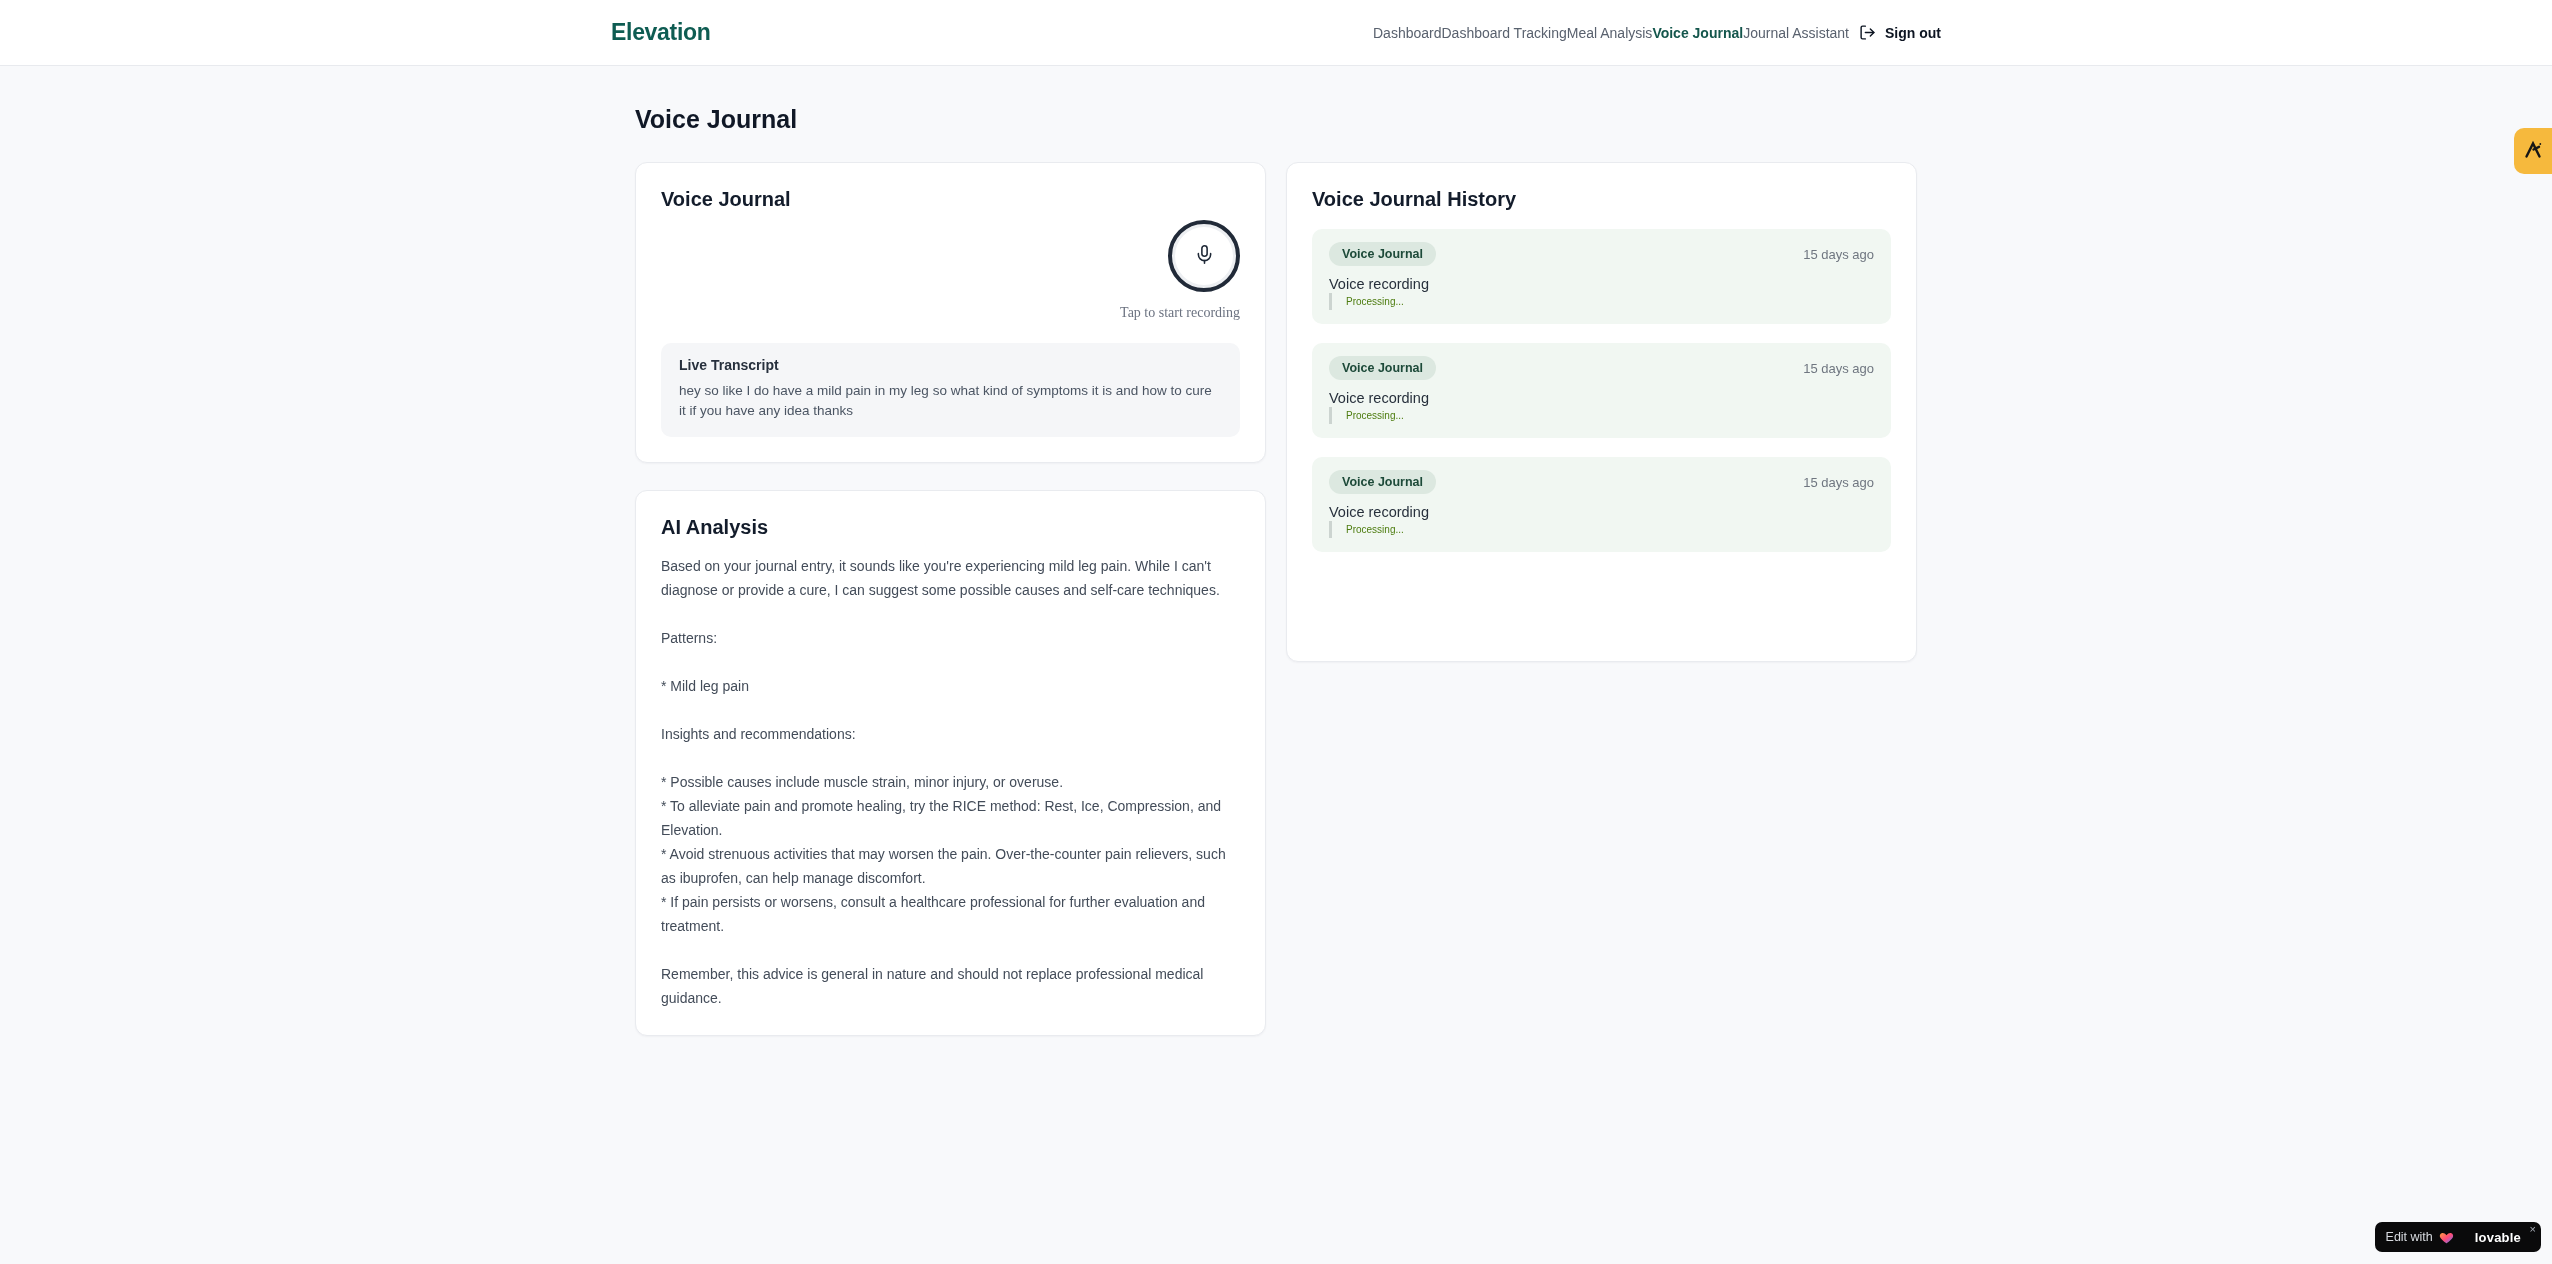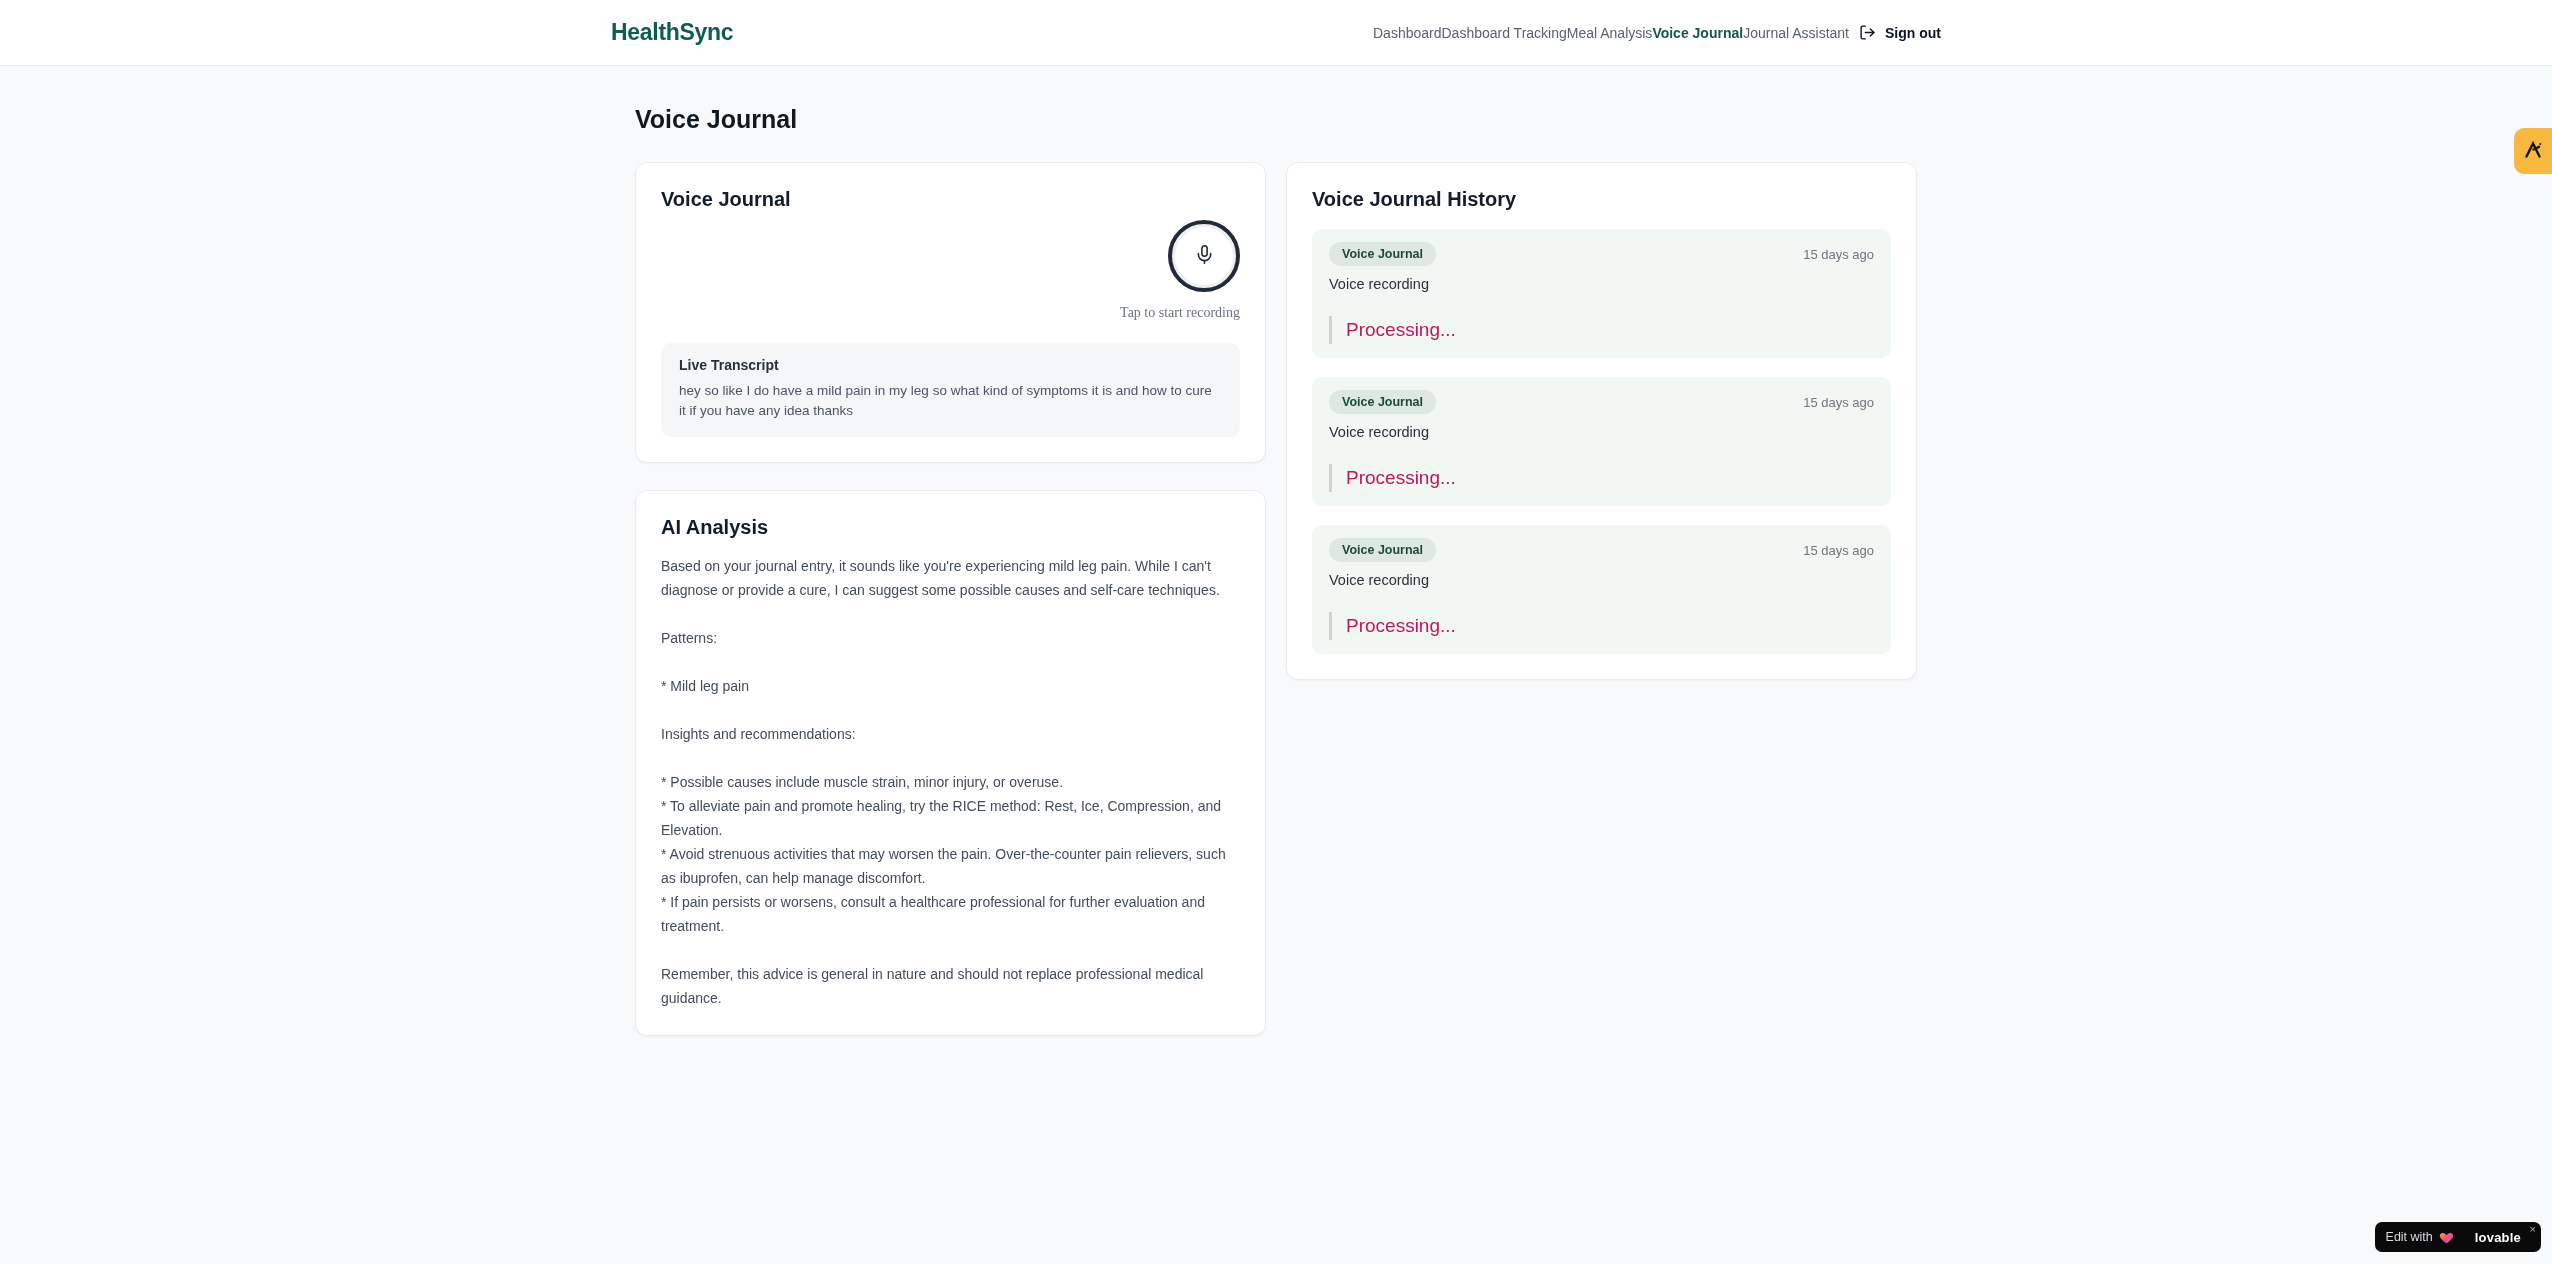--- a/index.html
+++ b/index.html
@@ -168,25 +168,25 @@
     padding: 5px 13px;
     border-radius: 999px;
   }
   .entry-time { font-size: 13px; color: #6f7680; }
   .entry-title {
     margin-top: 10px;
     font-size: 14.5px;
     color: #27303c;
   }
   .entry-status {
-    margin-top: 24px;
+    margin-top: 1px;
     border-left: 3px solid #ccd4d0;
     padding: 3px 0 3px 14px;
-    font-size: 19px;
-    color: #be185d;
+    font-size: 10px;
+    color: #4d7c0f;
   }
 
   
   .side-fab {
     position: absolute;
     top: 128px;
     right: 0;
     width: 38px;
     height: 46px;
     background: #f6b93d;
@@ -220,21 +220,21 @@
     color: #aab0ba;
     cursor: pointer;
     line-height: 1;
   }
 </style>
 </head>
 <body>
 
 <header class="header">
   <div class="header-inner">
-    <div class="logo">HealthSync</div>
+    <div class="logo">Elevation</div>
     <nav class="nav">
       <span class="nav-item">Dashboard</span>
       <span class="nav-item">Dashboard Tracking</span>
       <span class="nav-item">Meal Analysis</span>
       <span class="nav-item active">Voice Journal</span>
       <span class="nav-item">Journal Assistant</span>
       <button class="signout-btn">
         <span>
           <svg width="17" height="17" viewBox="0 0 24 24" fill="none" stroke="#0d1522" stroke-width="2" stroke-linecap="round" stroke-linejoin="round">
             <path d="M9 21H5a2 2 0 0 1-2-2V5a2 2 0 0 1 2-2h4"></path>

